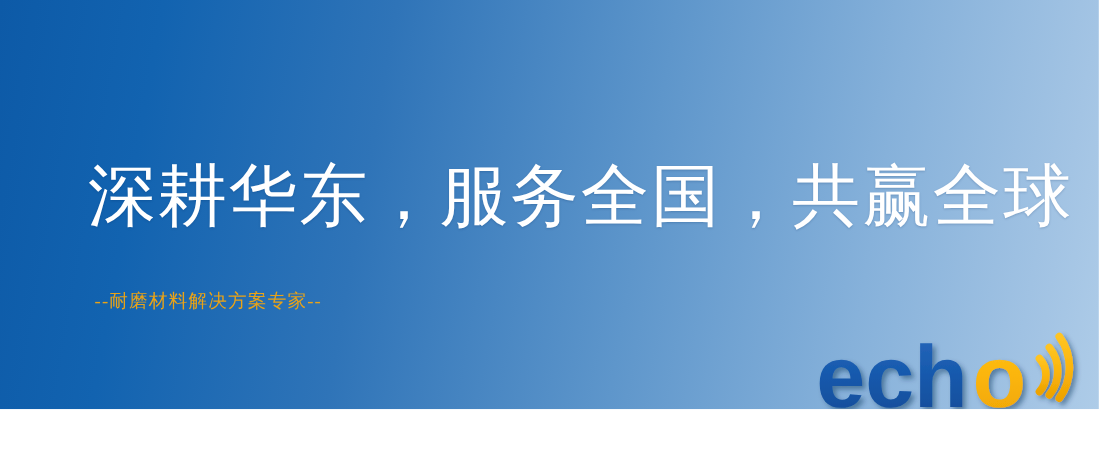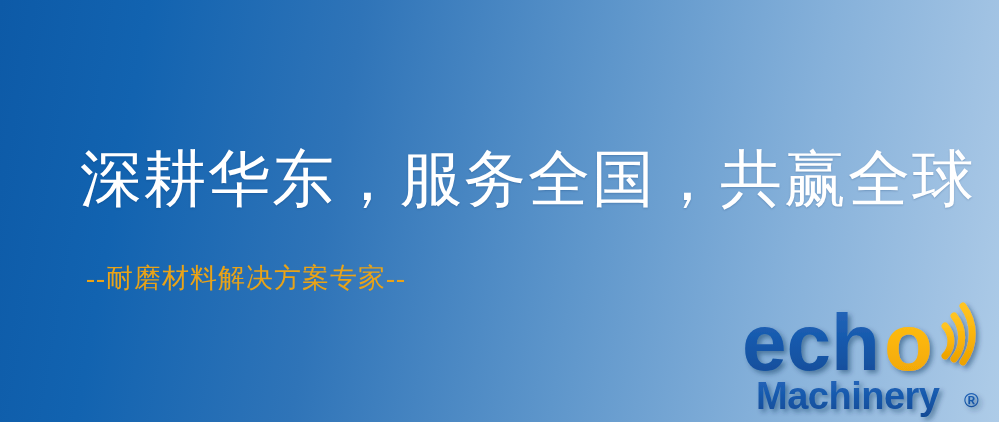--- a/index.html
+++ b/index.html
@@ -5,21 +5,21 @@
 <style>
   html, body {
     margin: 0;
     padding: 0;
     background: #ffffff;
   }
 
   #banner {
     position: relative;
     width: 999px;
-    height: 422px;
+    height: 372px;
     overflow: hidden;
     
     background:
       linear-gradient(100deg,
         #0d5aa7 0%,
         #1263b0 14%,
         #2f74b8 34%,
         #5e96cb 58%,
         #86b1da 78%,
         #a3c4e4 94%,
@@ -41,21 +41,21 @@
     white-space: nowrap;
     text-shadow: 0 1px 2px rgba(0, 40, 90, 0.22);
   }
 
   
   .subtitle {
     position: absolute;
     left: 86px;
     top: 265px;
     font-family: Liberation Serif, serif;
-    font-size: 27px;
+    font-size: 17px;
     line-height: 1;
     letter-spacing: 1px;
     color: #e9a317;
     white-space: nowrap;
   }
 
   
   .logo {
     position: absolute;
     left: 742px;

